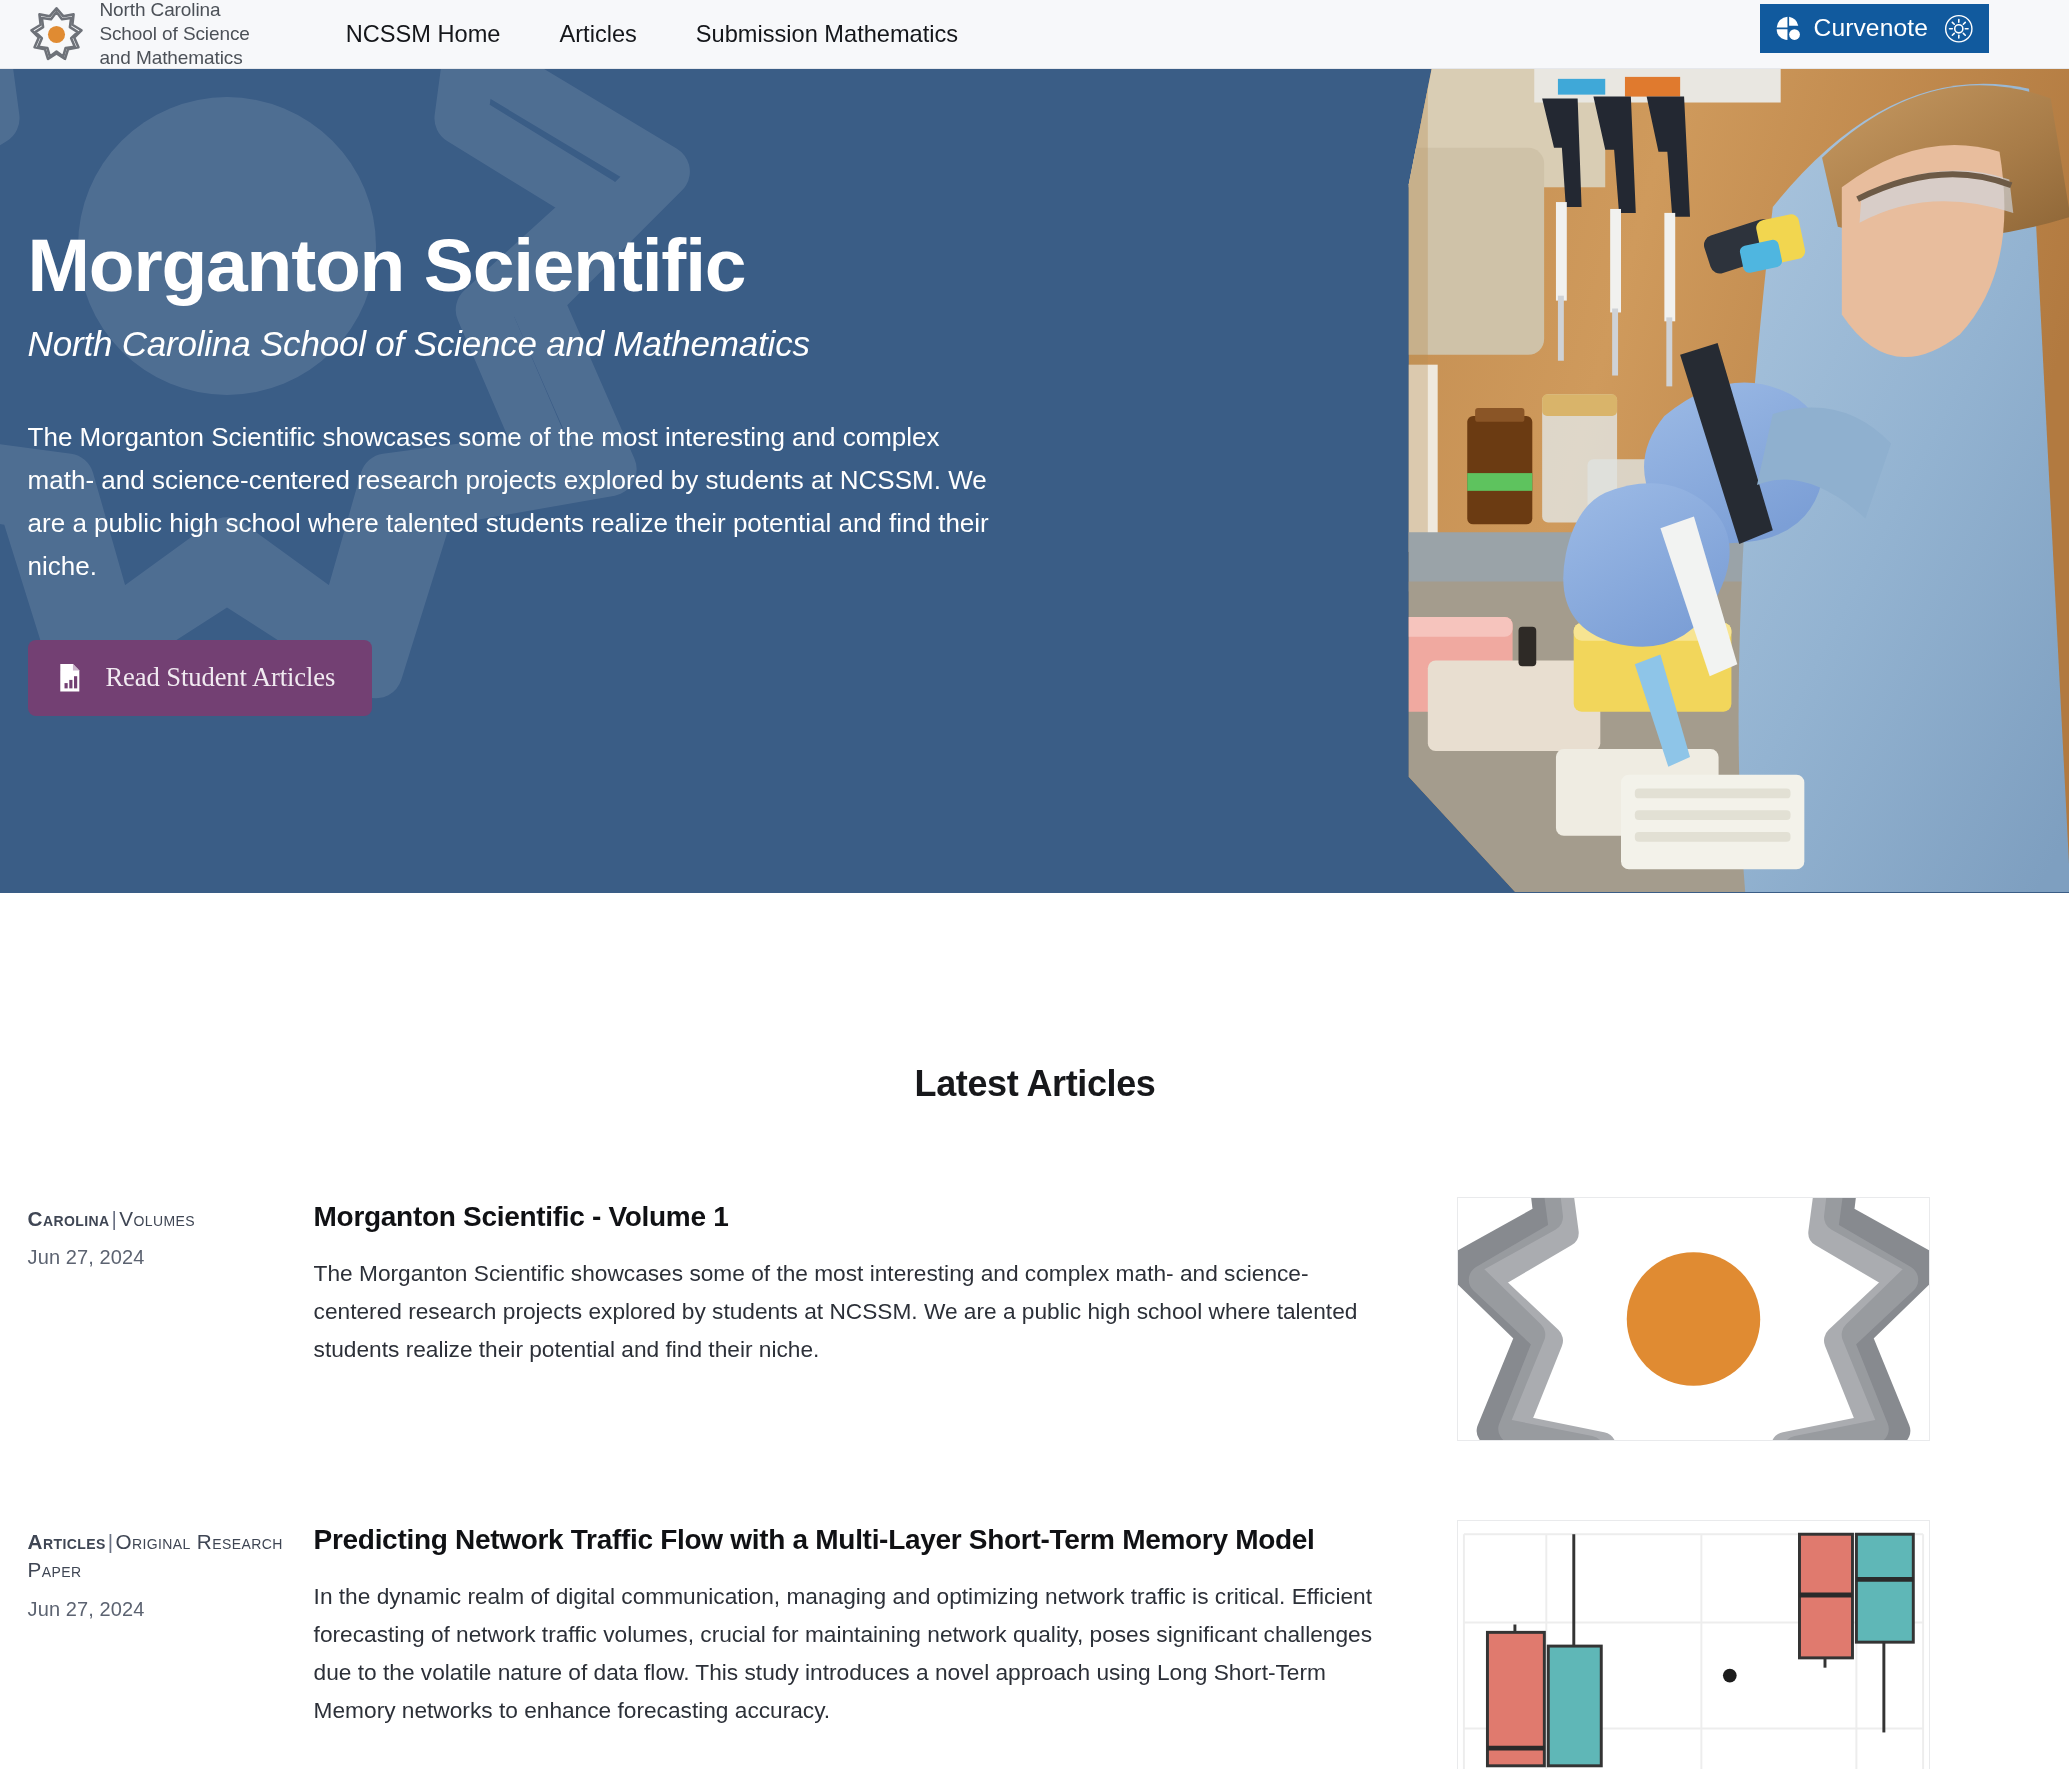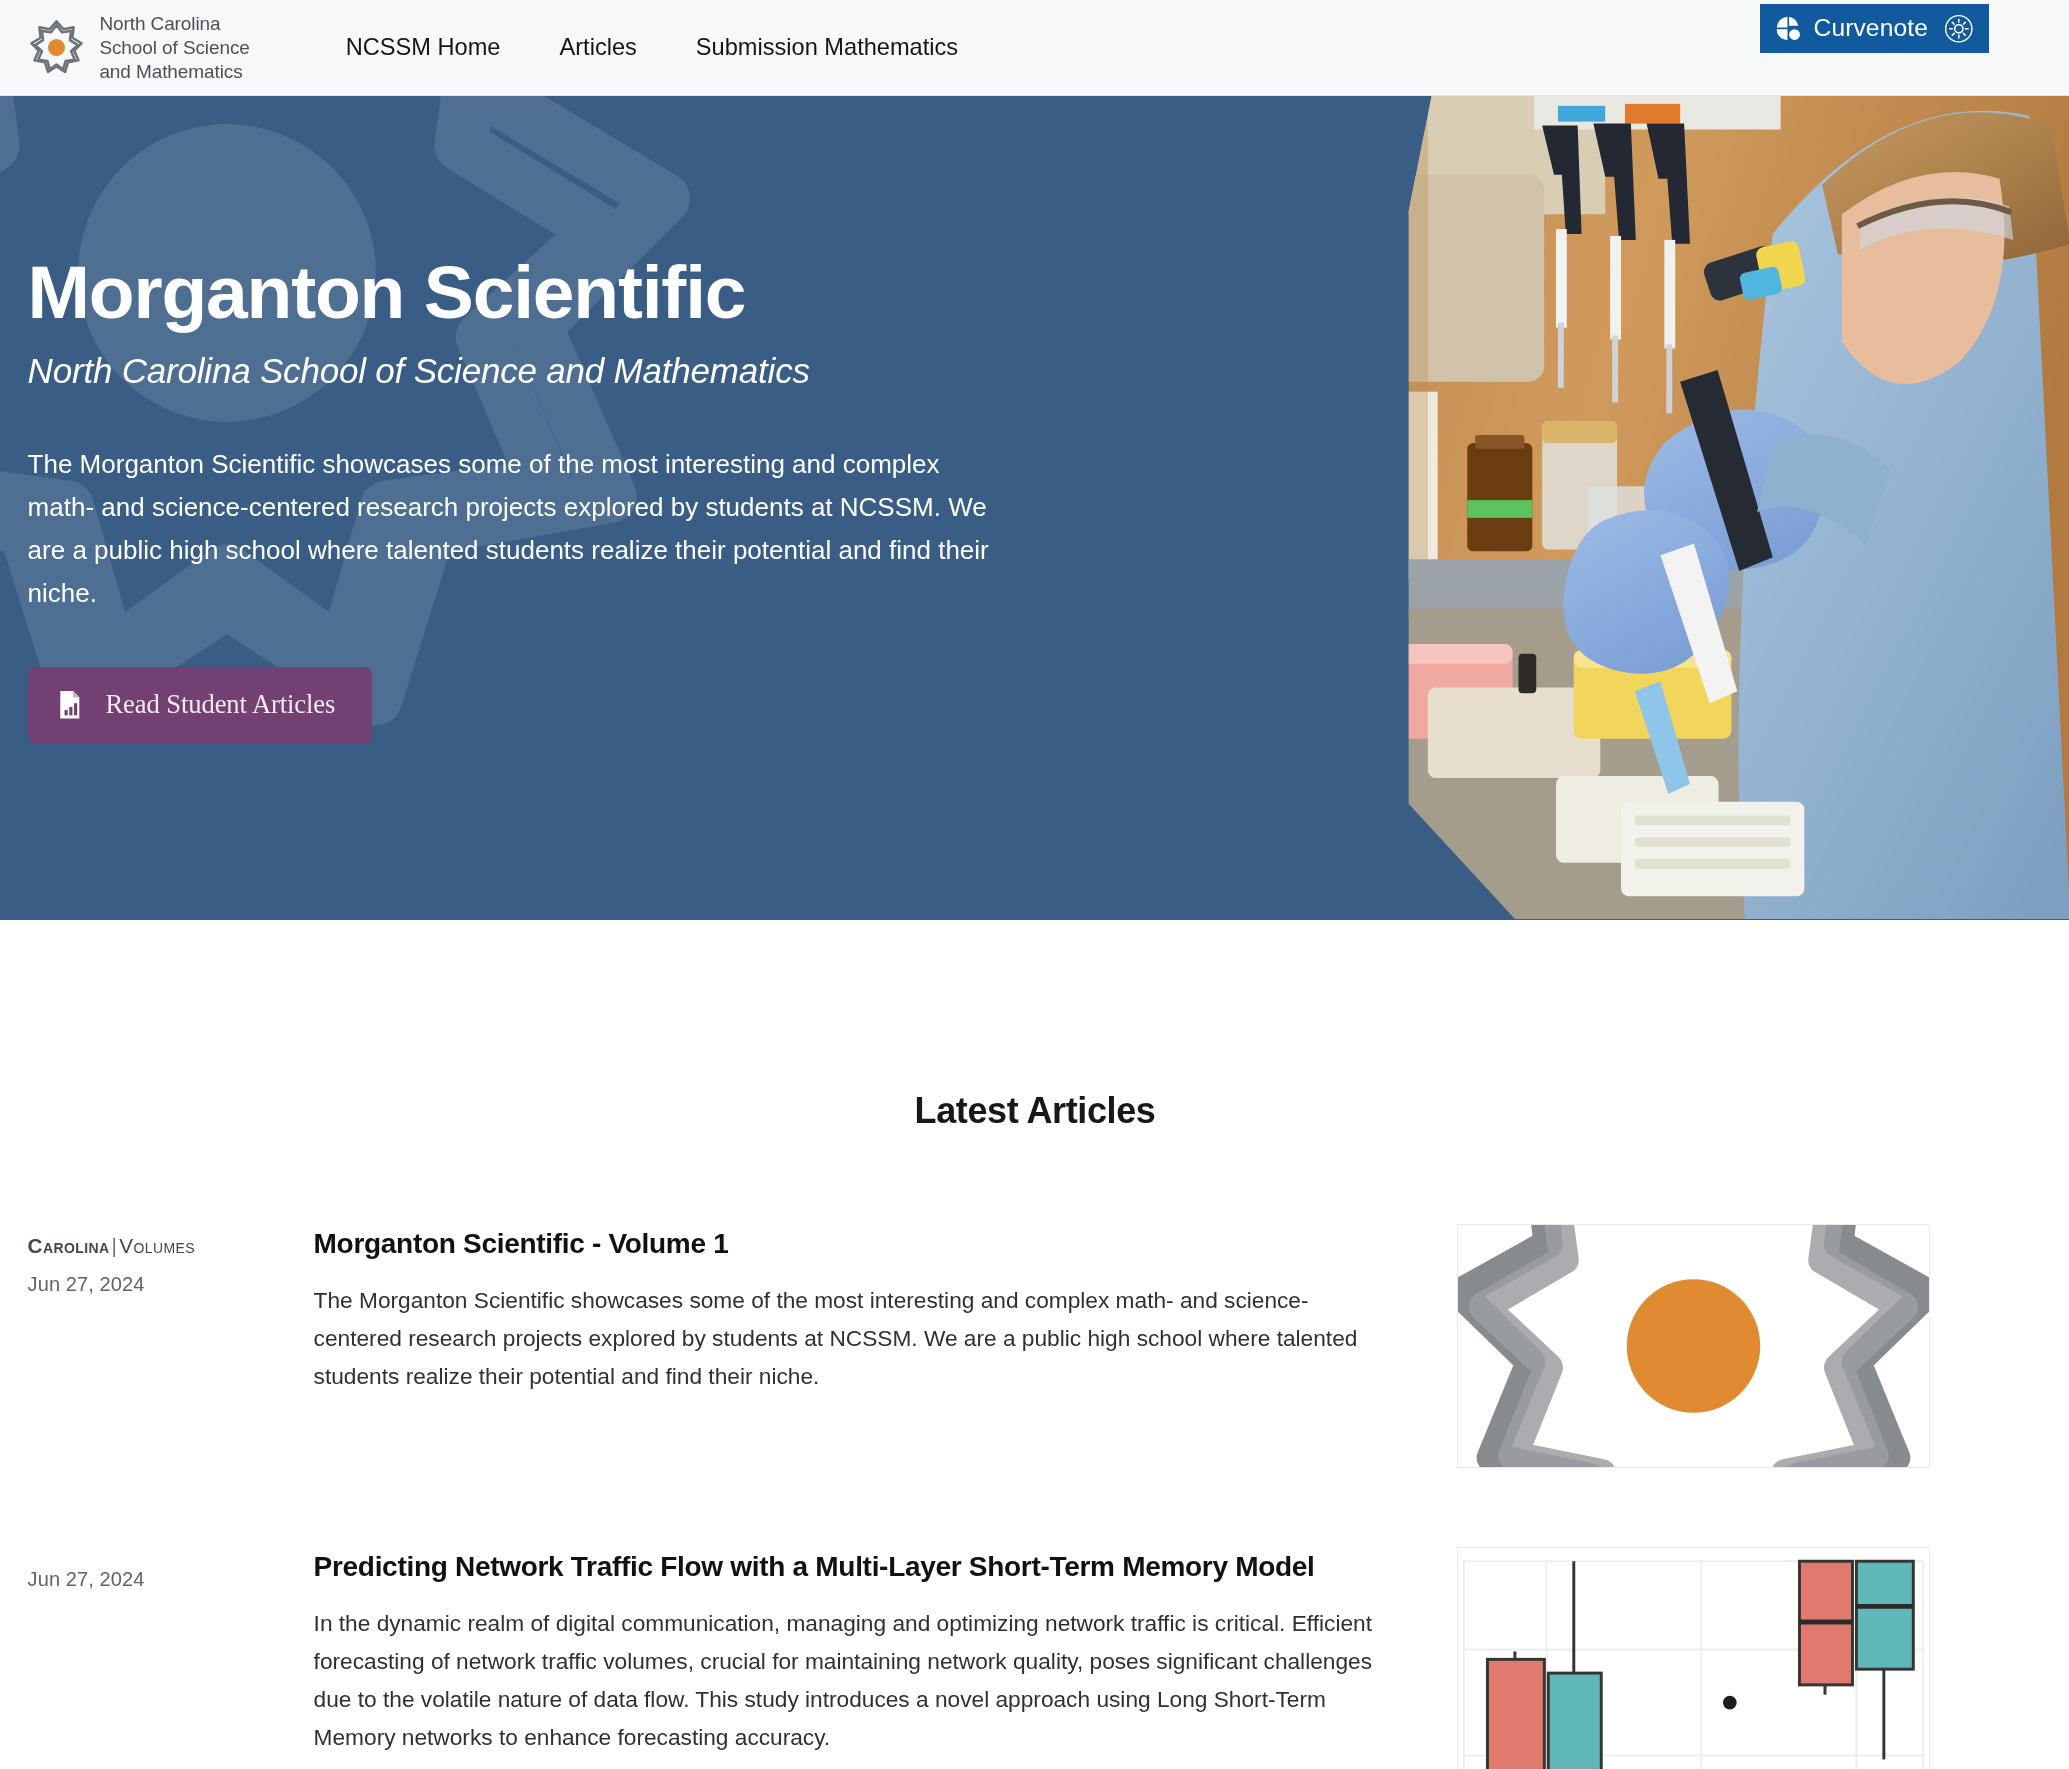--- a/index.html
+++ b/index.html
@@ -10,21 +10,21 @@
     height: 1769px;
     overflow: hidden;
     background: #ffffff;
     font-family: "Liberation Sans", sans-serif;
     -webkit-font-smoothing: antialiased;
   }
 
   
   .navbar {
     position: relative;
-    height: 96px;
+    height: 69px;
     background: #f7f8fa;
     border-bottom: 1px solid #e6e8ec;
     display: flex;
     align-items: center;
     padding-left: 25.6px;
     overflow: hidden;
   }
 
   .brand {
     display: flex;
@@ -485,20 +485,23 @@
         </g>
         <circle cx="240" cy="124" r="68" fill="#e08b32"></circle>
       </svg>
     </div>
 
   </article>
 
   <article class="article-row">
 
     <div class="article-meta">
+      <div class="meta-kicker">
+        <span class="k-strong">Articles</span><span class="k-sep">|</span><span class="k-light">Original Research Paper</span>
+      </div>
       <div class="meta-date">Jun 27, 2024</div>
     </div>
 
     <div class="article-body">
       <h3 class="article-title">Predicting Network Traffic Flow with a Multi-Layer Short-Term Memory Model</h3>
       <p class="article-desc">In the dynamic realm of digital communication, managing and optimizing network traffic is critical. Efficient forecasting of network traffic volumes, crucial for maintaining network quality, poses significant challenges due to the volatile nature of data flow. This study introduces a novel approach using Long Short-Term Memory networks to enhance forecasting accuracy.</p>
     </div>
 
     <div class="article-thumb tall">
       <svg viewBox="0 0 480 266" preserveAspectRatio="xMidYMid slice" aria-hidden="true">

